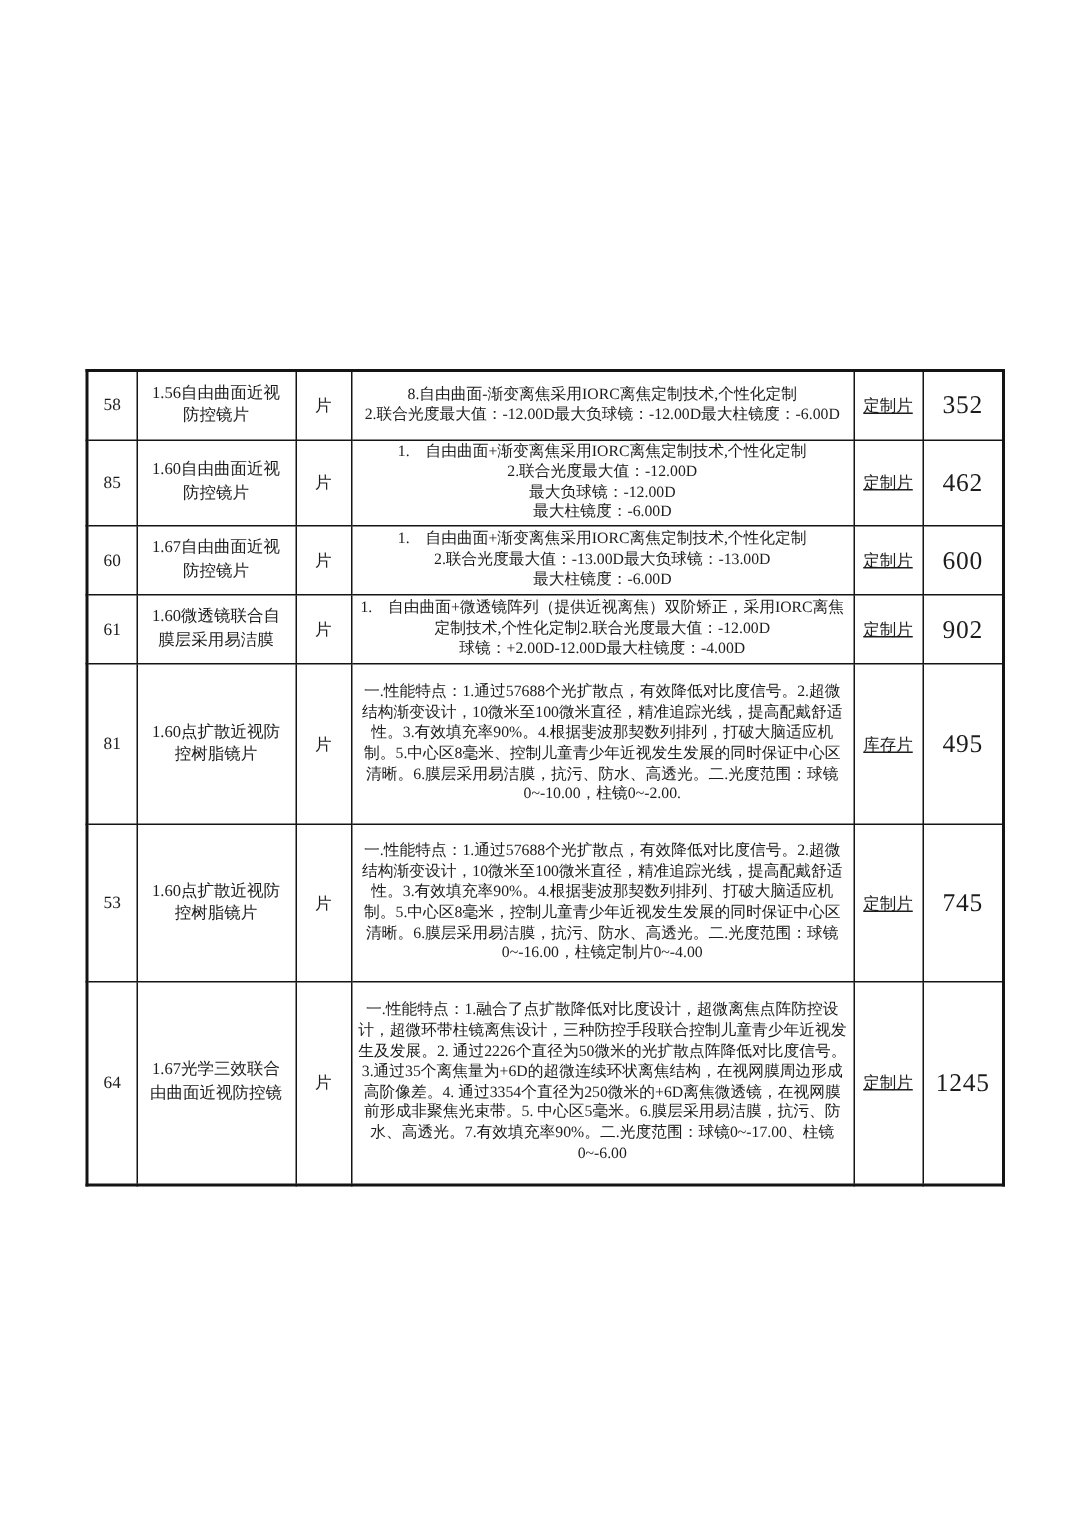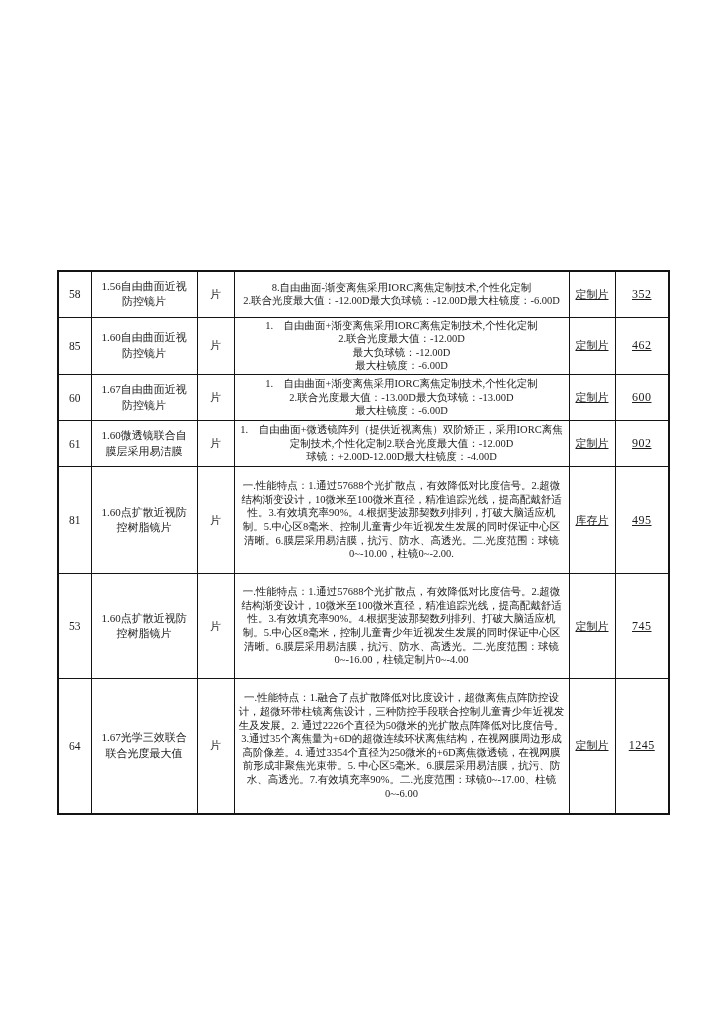--- a/index.html
+++ b/index.html
@@ -11,41 +11,40 @@
     height: 1024px;
     background: #ffffff;
     position: relative;
     font-family: "Liberation Serif", "DejaVu Serif", serif;
     color: #1c1c1c;
   }
   .sheet {
     position: absolute;
     left: 57px;
     top: 246px;
-    margin-top: 24px;
   }
   table.price-table {
     border-collapse: collapse;
     table-layout: fixed;
     width: 611px;
     border: 2px solid #141414;
   }
   table.price-table td {
     border: 1.5px solid #141414;
     vertical-align: middle;
     text-align: center;
     padding: 1px 3px;
     overflow: hidden;
   }
   td.c-no   { font-size: 11.5px; }
   td.c-name { font-size: 11px; line-height: 1.4; }
   td.c-unit { font-size: 11px; }
   td.c-desc { font-size: 10.5px; line-height: 1.3; white-space: pre-line; }
   td.c-type { font-size: 11px; text-decoration: underline; }
-  td.c-price{ font-size: 12px; letter-spacing: 0.5px; text-decoration: underline; }
+  td.c-price{ font-size: 17px; letter-spacing: 0.5px; }
   tr.h46  { height: 46px; }
   tr.h54  { height: 54px; }
   tr.h107 { height: 107px; }
   tr.h105 { height: 105px; }
   tr.h135 { height: 135px; }
 </style>
 </head>
 <body>
 
 <div class="sheet">
@@ -116,21 +115,21 @@
         <td class="c-name" style="white-space:pre-line">1.60点扩散近视防
 控树脂镜片</td>
         <td class="c-unit">片</td>
         <td class="c-desc">一.性能特点：1.通过57688个光扩散点，有效降低对比度信号。2.超微结构渐变设计，10微米至100微米直径，精准追踪光线，提高配戴舒适性。3.有效填充率90%。4.根据斐波那契数列排列、打破大脑适应机制。5.中心区8毫米，控制儿童青少年近视发生发展的同时保证中心区清晰。6.膜层采用易洁膜，抗污、防水、高透光。二.光度范围：球镜0~-16.00，柱镜定制片0~-4.00</td>
         <td class="c-type">定制片</td>
         <td class="c-price">745</td>
       </tr>
       <tr class="h135">
         <td class="c-no">64</td>
         <td class="c-name" style="white-space:pre-line">1.67光学三效联合
-联合光度最大值</td>
+由曲面近视防控镜</td>
         <td class="c-unit">片</td>
         <td class="c-desc">一.性能特点：1.融合了点扩散降低对比度设计，超微离焦点阵防控设计，超微环带柱镜离焦设计，三种防控手段联合控制儿童青少年近视发生及发展。2. 通过2226个直径为50微米的光扩散点阵降低对比度信号。3.通过35个离焦量为+6D的超微连续环状离焦结构，在视网膜周边形成高阶像差。4. 通过3354个直径为250微米的+6D离焦微透镜，在视网膜前形成非聚焦光束带。5. 中心区5毫米。6.膜层采用易洁膜，抗污、防水、高透光。7.有效填充率90%。二.光度范围：球镜0~-17.00、柱镜0~-6.00</td>
         <td class="c-type">定制片</td>
         <td class="c-price">1245</td>
       </tr>
     </tbody>
   </table>
 </div>
 
 </body></html>

